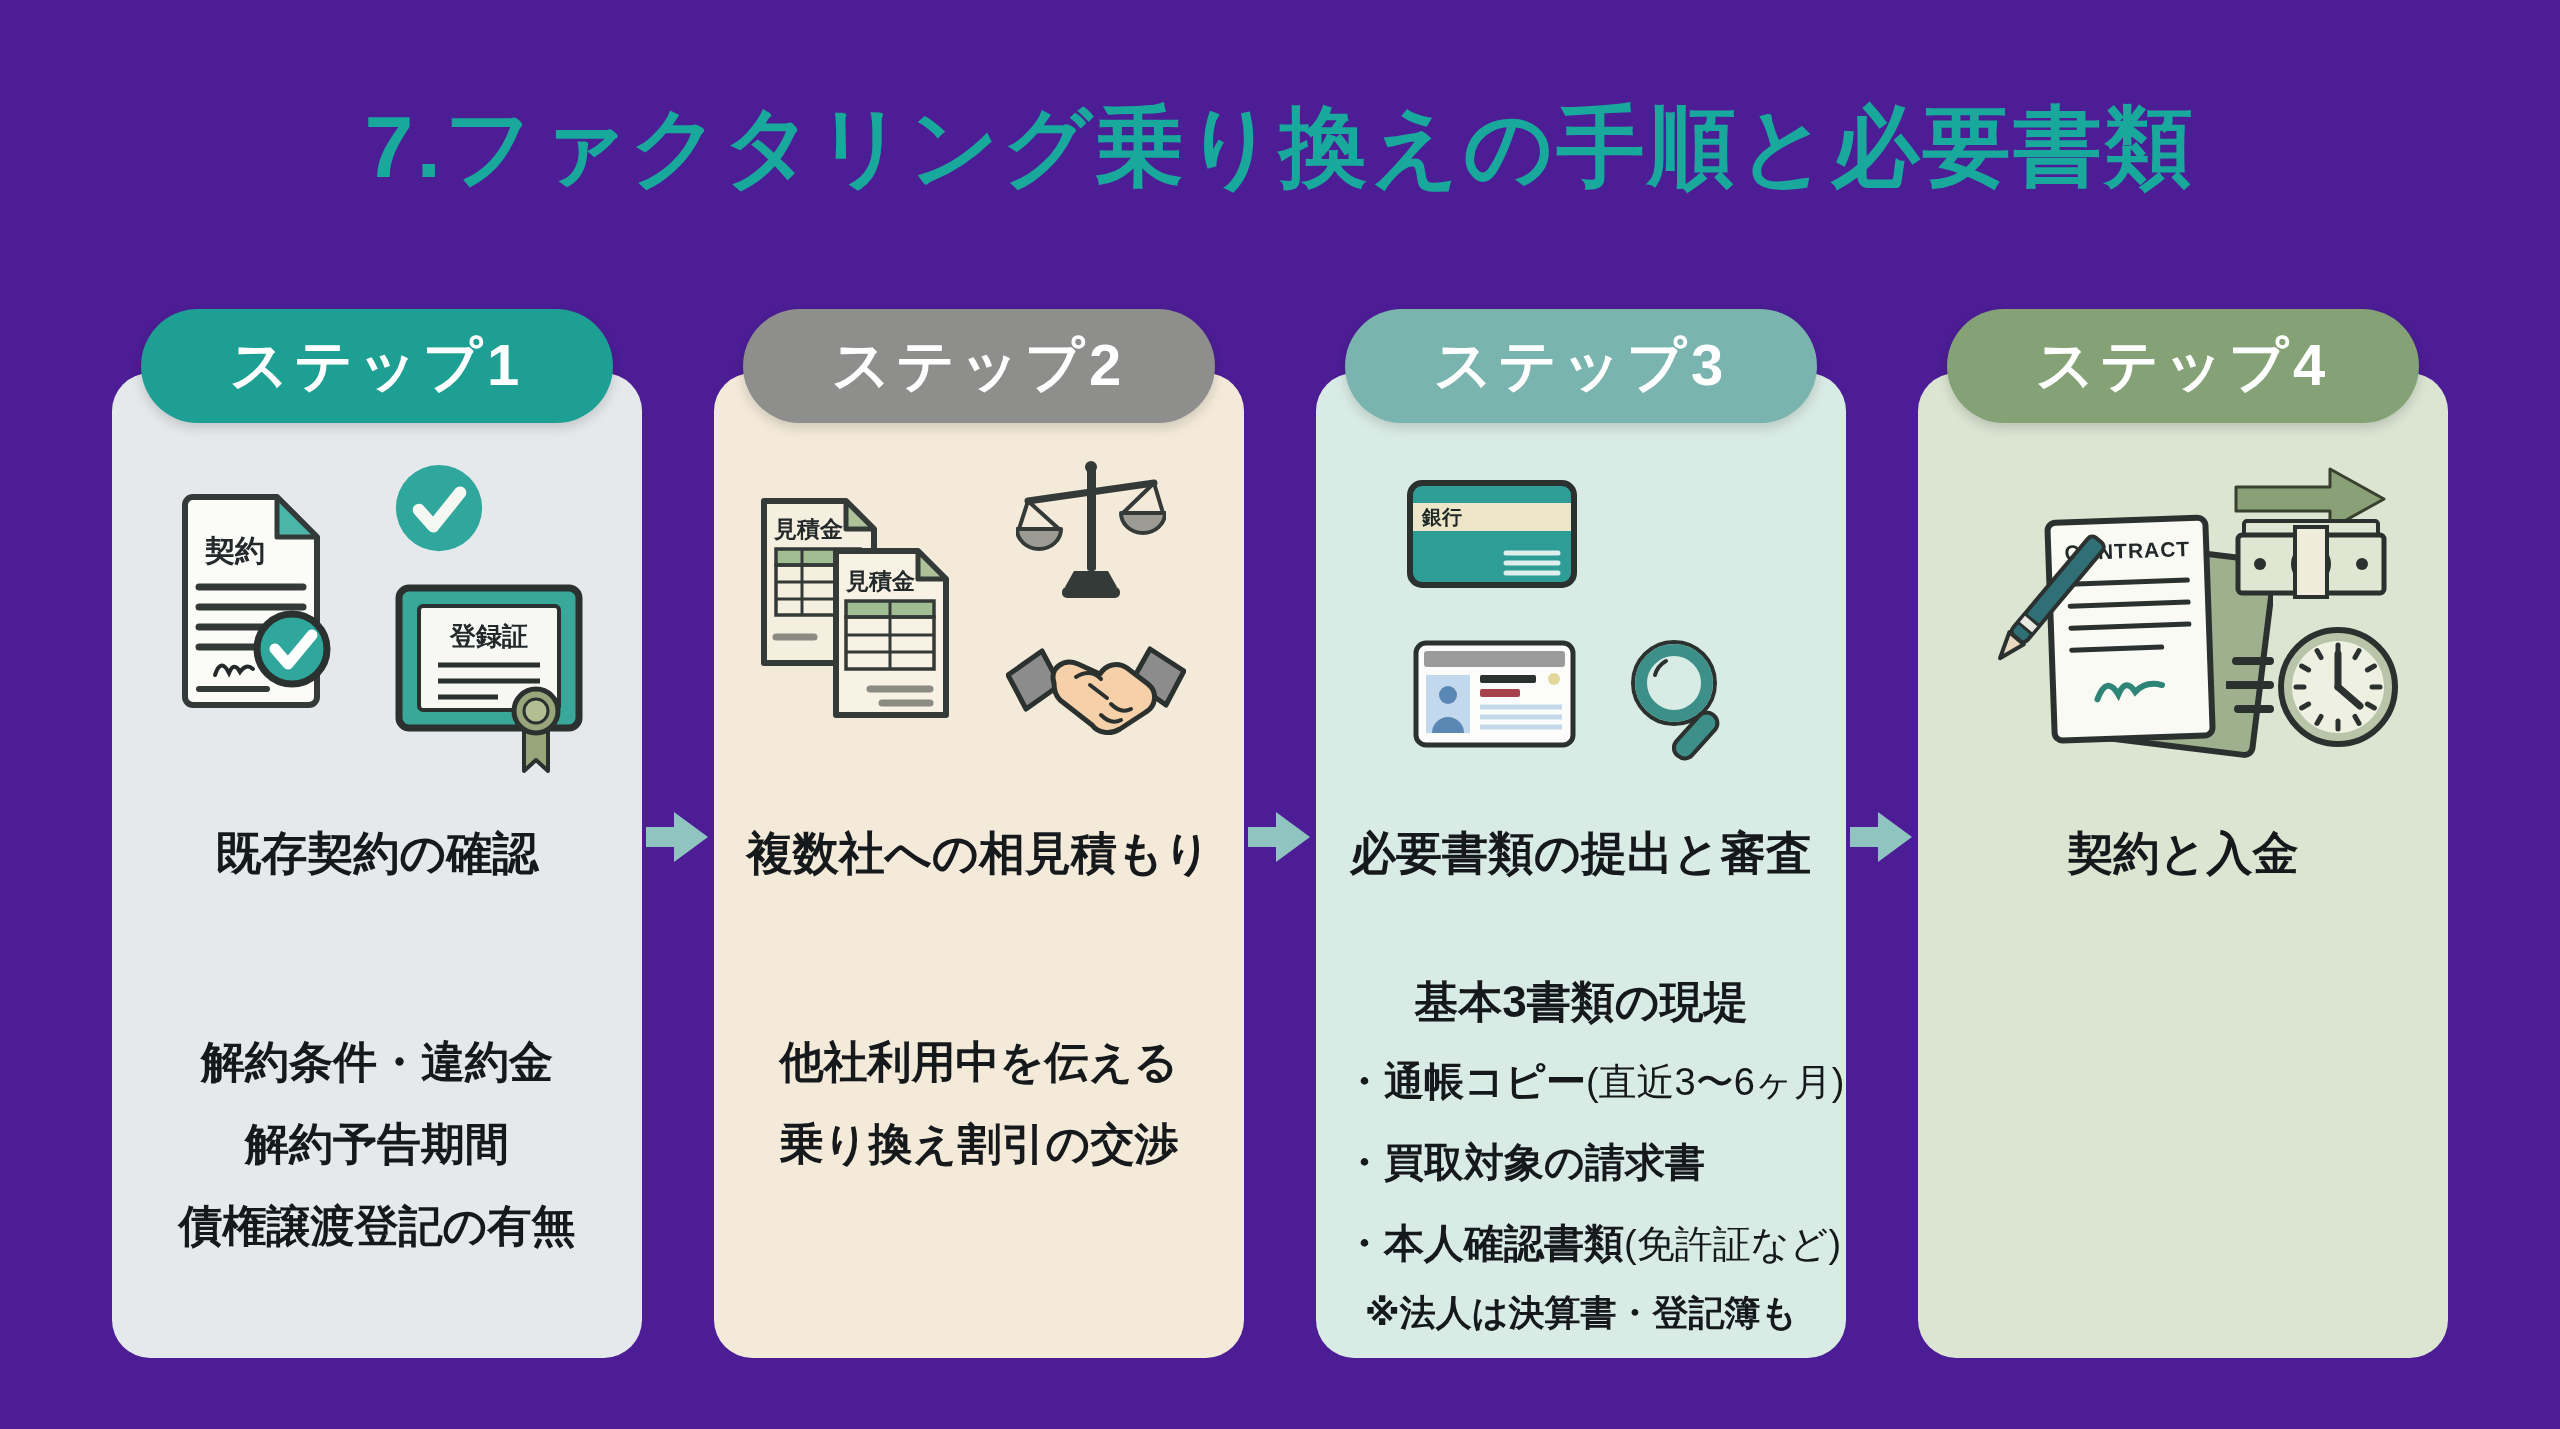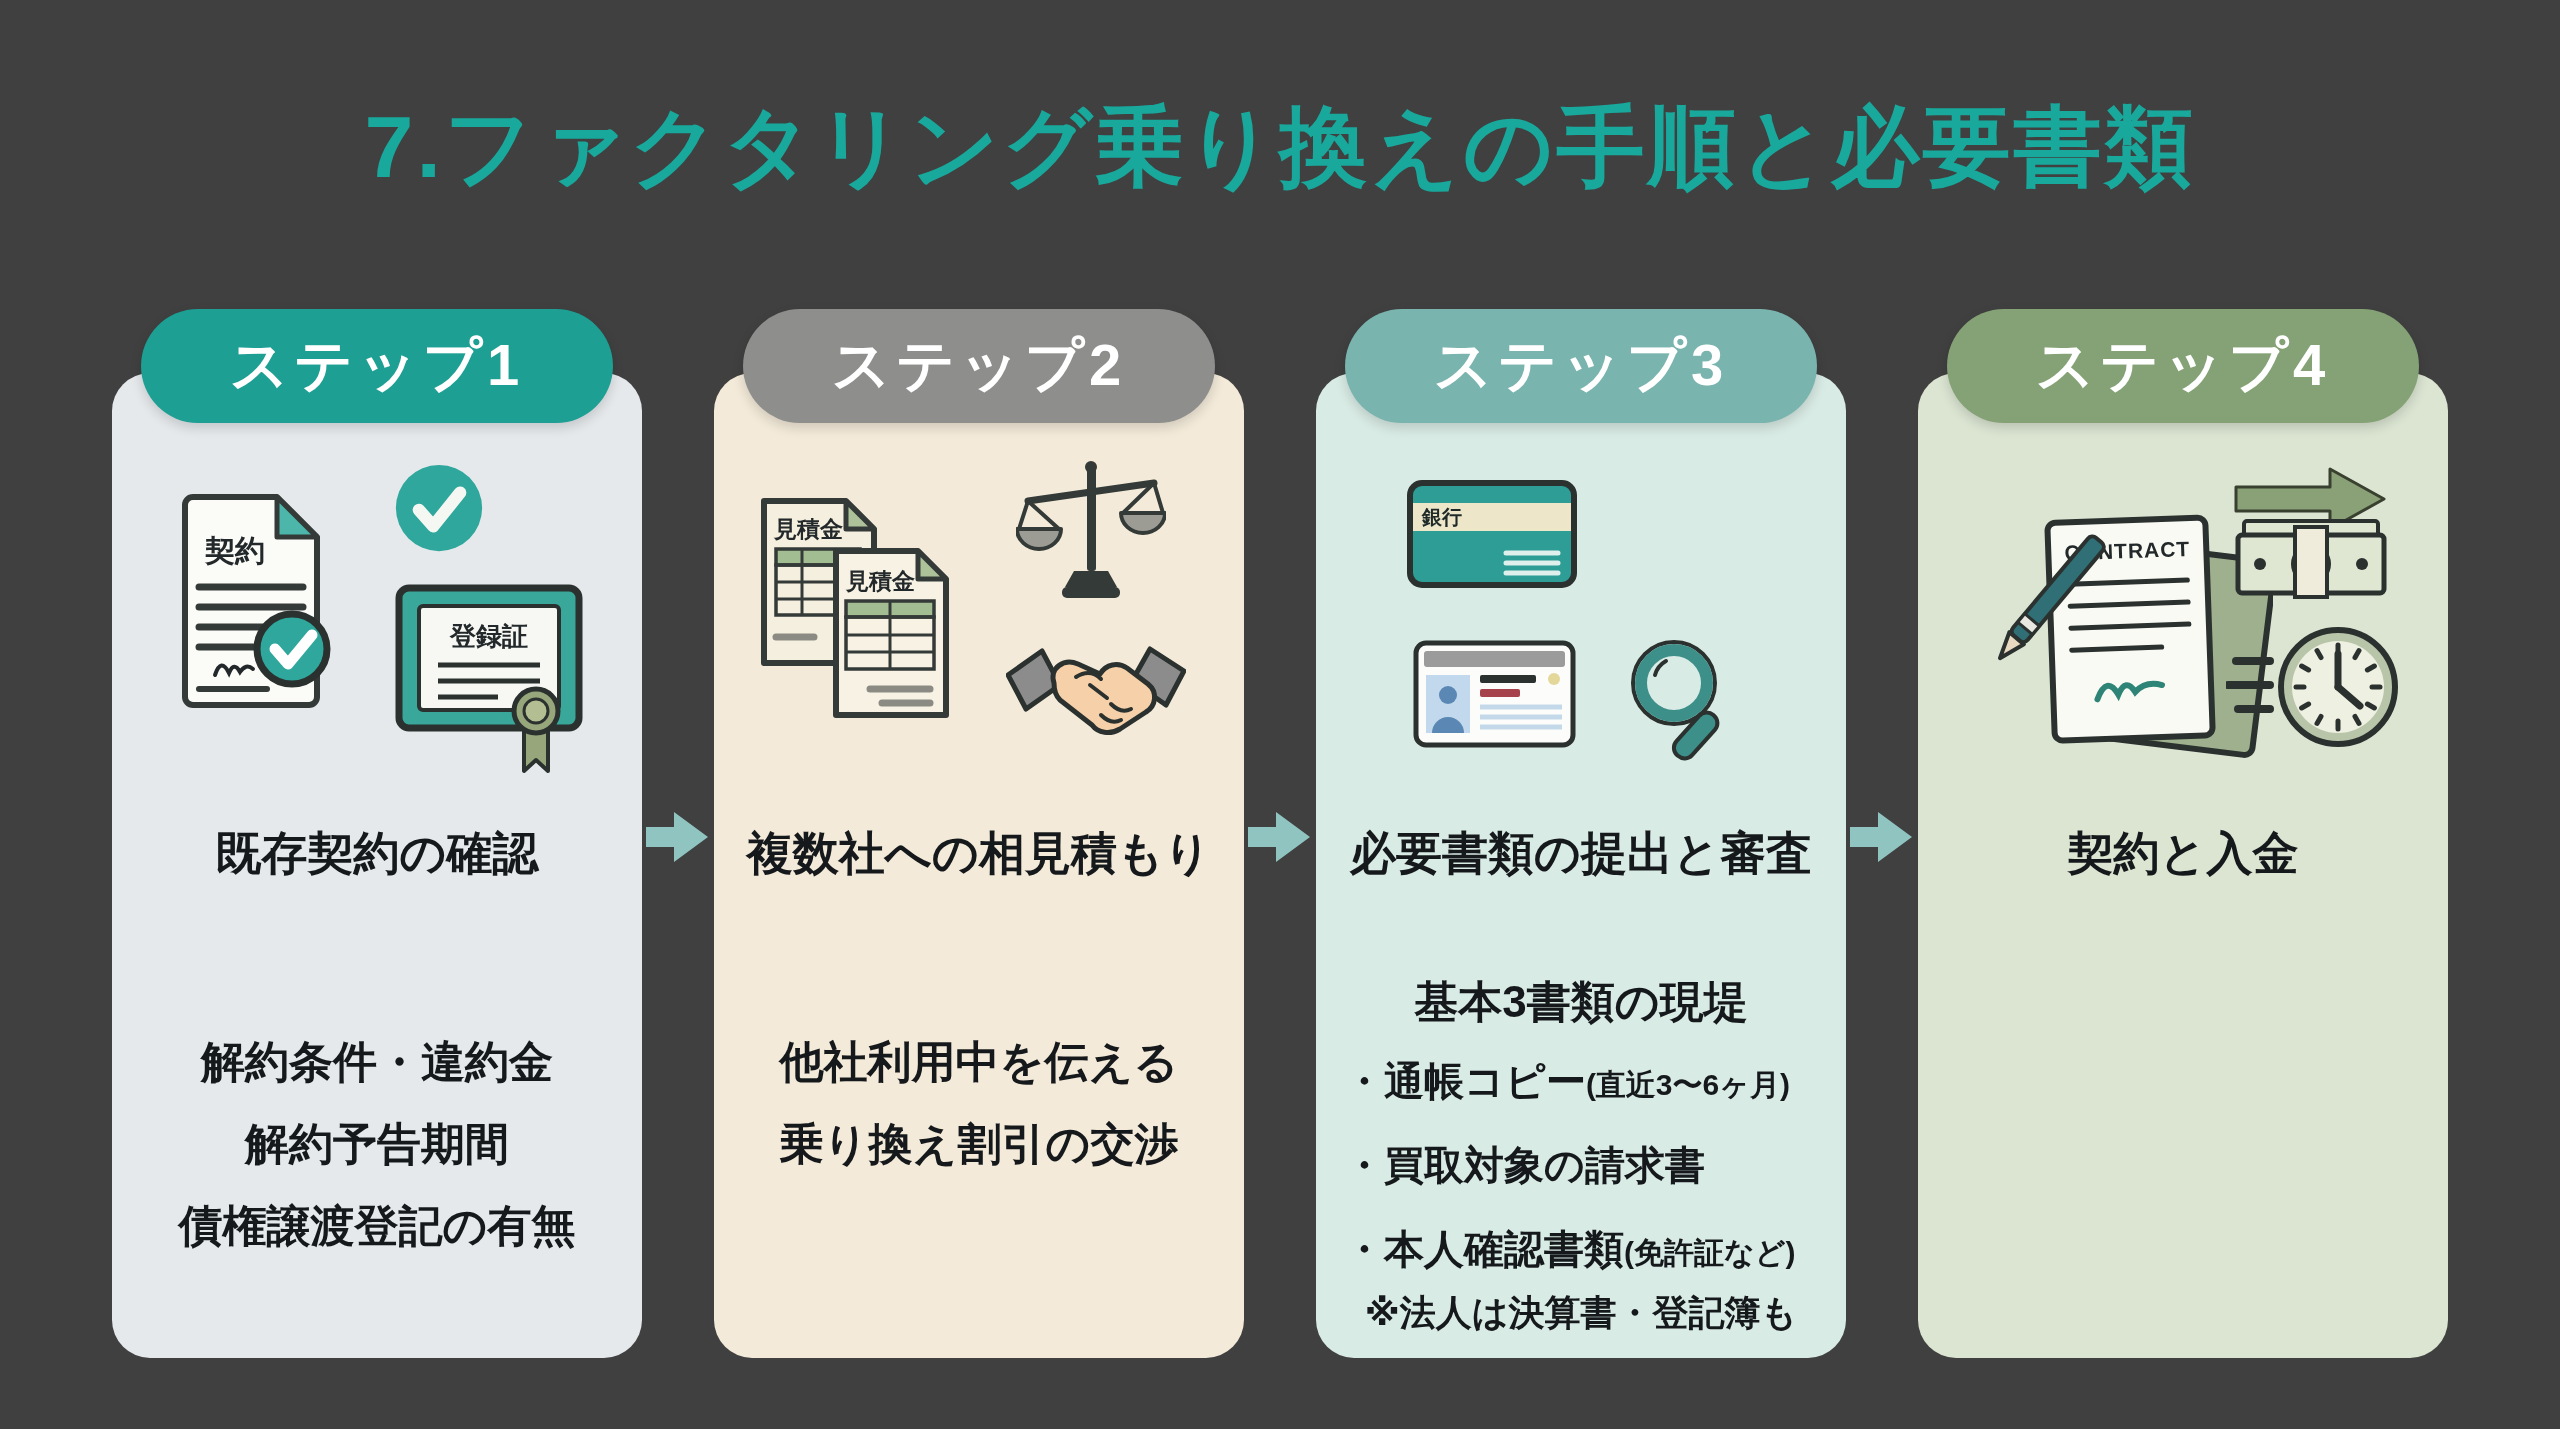--- a/index.html
+++ b/index.html
@@ -1,17 +1,17 @@
 <!DOCTYPE html>
 <html><head>
 <meta charset="utf-8">
 <style>
   html,body{margin:0;padding:0;background:#ffffff;}
   .canvas{
-    position:relative;width:2560px;height:1429px;background:#404040;overflow:hidden;
+    position:relative;width:2560px;height:1429px;background:#4c1d95;overflow:hidden;
     font-family:"Liberation Sans","DejaVu Sans",sans-serif;color:#1b2023;
   }
   .title{
     position:absolute;top:88px;left:0;width:100%;text-align:center;
     font-size:88px;font-weight:900;color:#18a89c;letter-spacing:3px;margin:0;
   }
   .card{position:absolute;top:373px;width:530px;height:985px;border-radius:38px;}
   .card.c1{left:112px;background:#e5e9ec;}
   .card.c2{left:714px;background:#f3ead9;}
   .card.c3{left:1316px;background:#d9ebe5;}
@@ -33,21 +33,21 @@
     font-size:46px;font-weight:900;color:#16191c;white-space:nowrap;
   }
   .lines{position:absolute;top:648px;left:0;right:0;text-align:center;}
   .lines p{margin:0;font-size:44px;font-weight:800;line-height:82px;color:#16191c;white-space:nowrap;}
   .sub{
     position:absolute;top:600px;left:0;right:0;margin:0;text-align:center;
     font-size:44px;font-weight:900;color:#16191c;white-space:nowrap;
   }
   .bullets{position:absolute;top:668px;left:28px;right:6px;}
   .bullet{font-size:40px;font-weight:800;line-height:80px;color:#16191c;white-space:nowrap;}
-  .bullet .note{font-size:30px;font-weight:700;}
+  .bullet .note{font-size:38px;font-weight:400;}
   .footnote{
     position:absolute;top:916px;left:0;right:0;margin:0;text-align:center;
     font-size:36px;font-weight:800;color:#16191c;white-space:nowrap;
   }
   .arrow{position:absolute;top:808px;width:62px;height:58px;}
   .arrow.a1{left:646px;}
   .arrow.a2{left:1248px;}
   .arrow.a3{left:1850px;}
   text{font-family:"Liberation Sans","DejaVu Sans",sans-serif;}
 </style>

